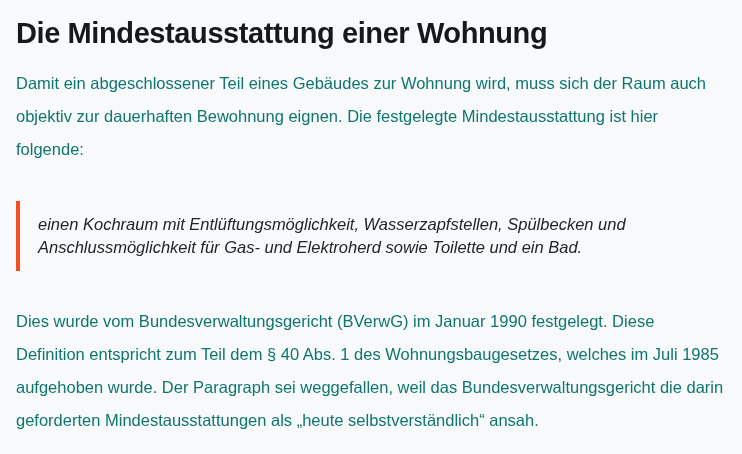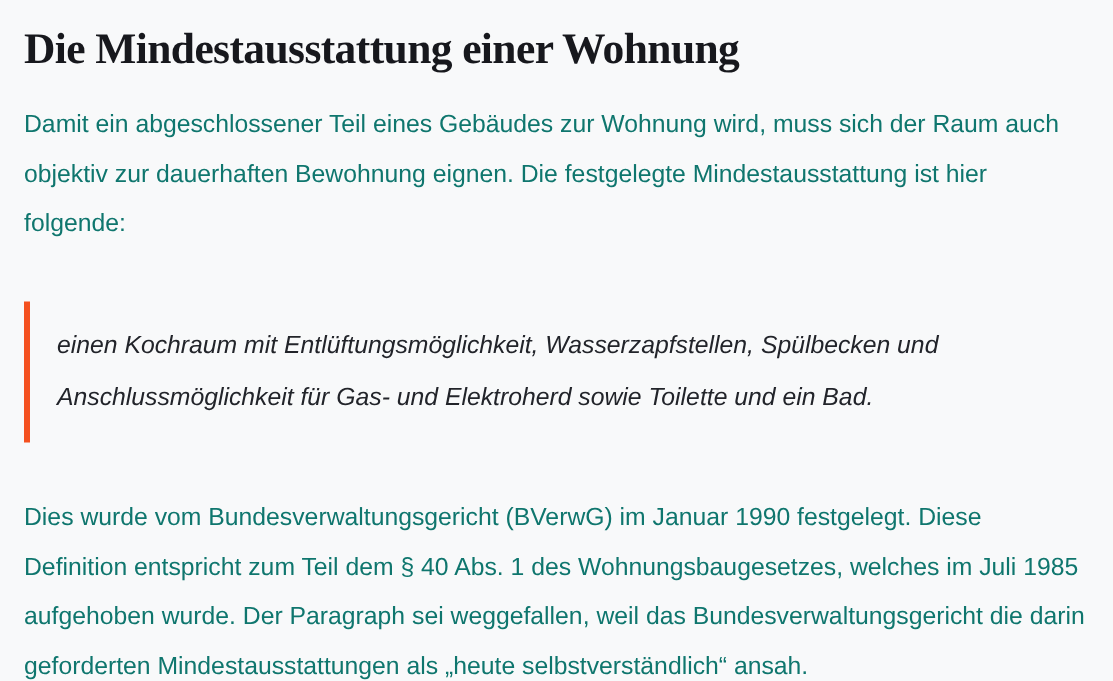--- a/index.html
+++ b/index.html
@@ -18,21 +18,21 @@
     padding: 14px 16px 0 16px;
   }
   .page-title {
     margin: 0;
     padding: 0;
     font-size: 29px;
     line-height: 38px;
     font-weight: 800;
     letter-spacing: -0.4px;
     color: #17181d;
-    font-family: Liberation Serif, serif;
+    font-family: Liberation Sans, sans-serif;
   }
   .body-paragraph {
     margin: 0;
     font-size: 16.5px;
     line-height: 33px;
     font-weight: 400;
     color: #0f766e;
     max-width: 712px;
   }
   .intro-paragraph {
@@ -41,21 +41,21 @@
   .quote-block {
     margin: 35px 0 0 0;
     padding: 12px 20px 12px 18px;
     border-left: 4px solid #f4501f;
     max-width: 660px;
   }
   .quote-text {
     margin: 0;
     font-style: italic;
     font-size: 16.5px;
-    line-height: 35px;
+    line-height: 23px;
     font-weight: 500;
     color: #22242a;
   }
   .conclusion-paragraph {
     margin-top: 34px;
   }
 </style>
 </head>
 <body>
 

